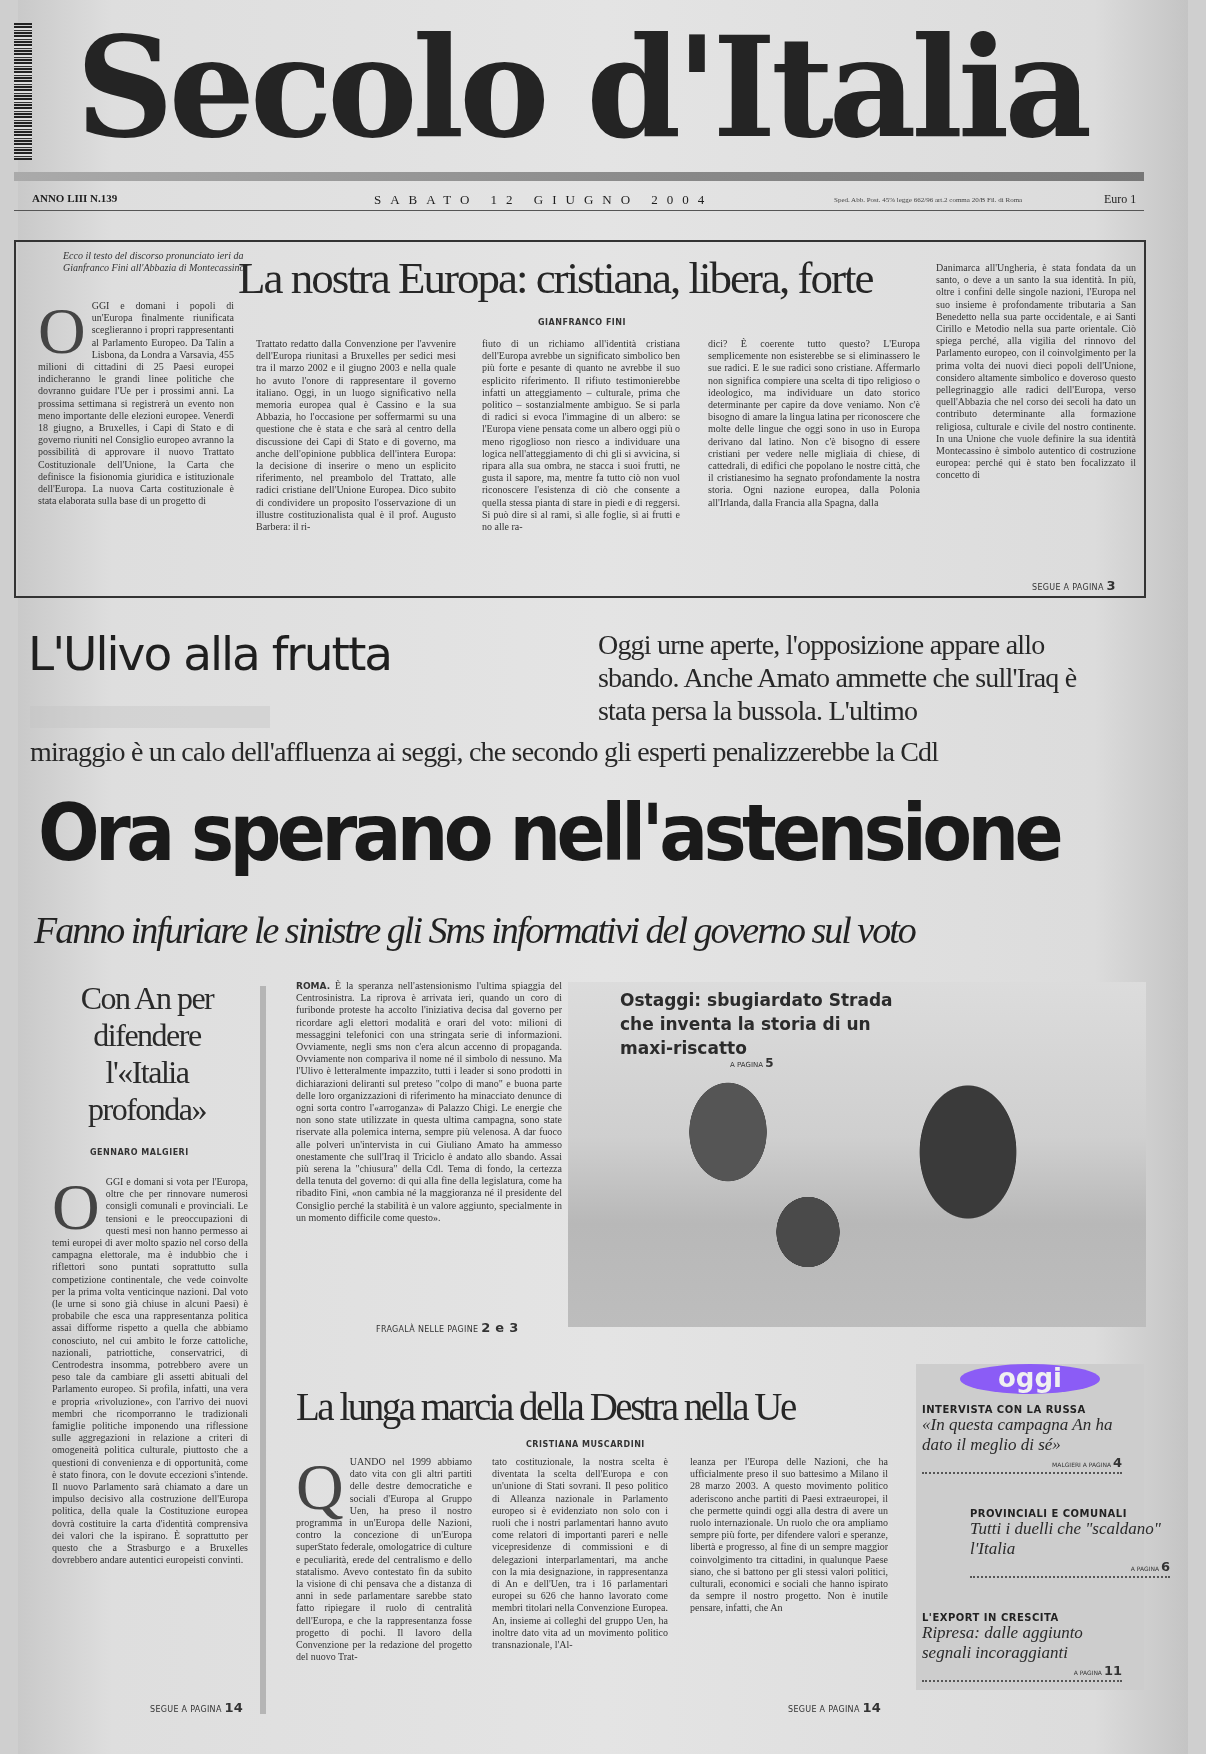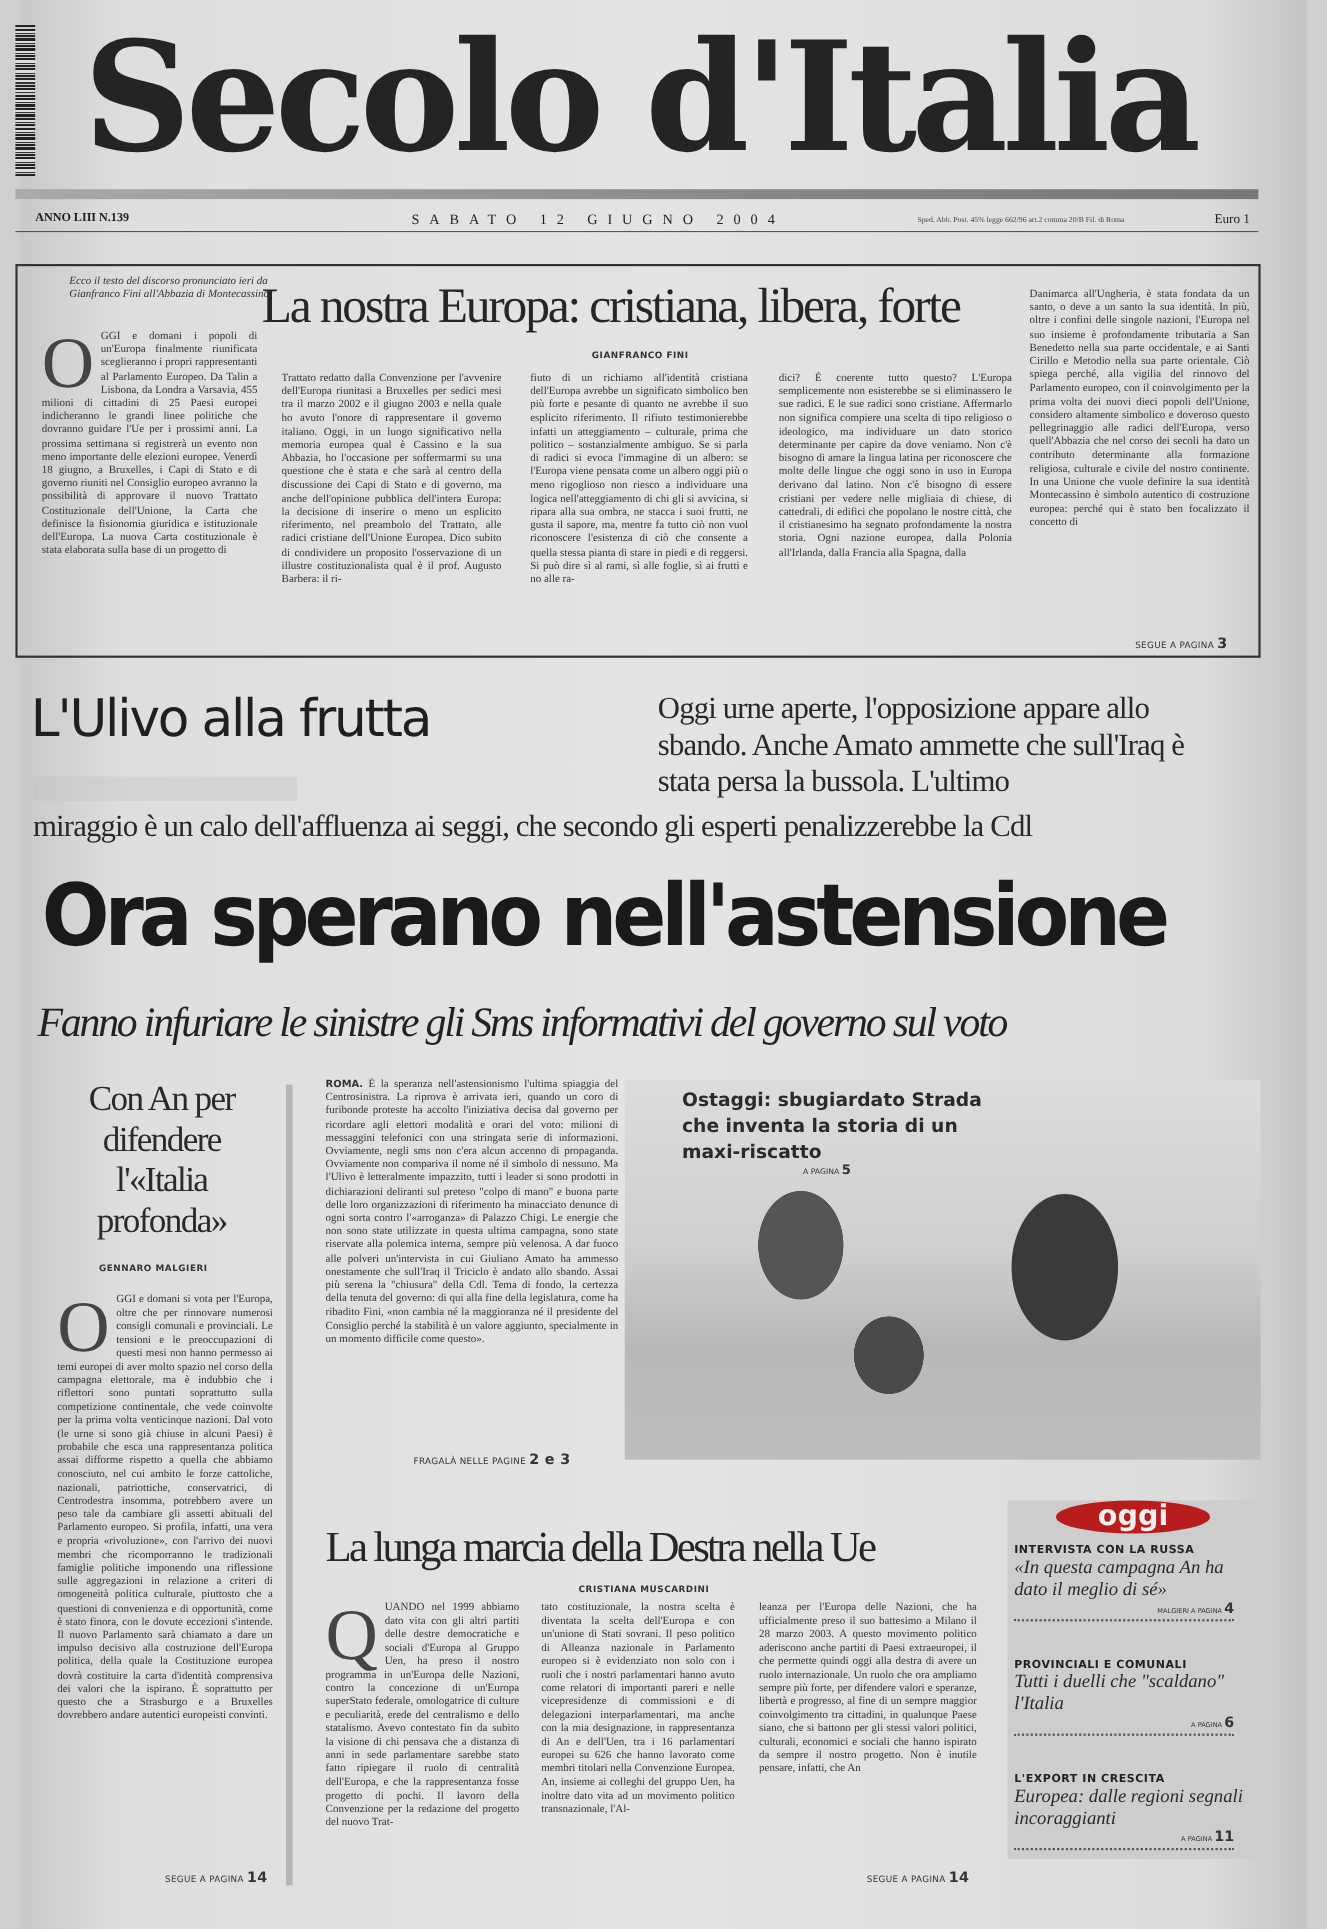--- a/index.html
+++ b/index.html
@@ -45,21 +45,21 @@
      background:radial-gradient(ellipse 80px 110px at 400px 170px,#3a3a3a 0 60%,transparent 61%),
                 radial-gradient(ellipse 55px 70px at 160px 150px,#555 0 70%,transparent 71%),
                 radial-gradient(ellipse 45px 50px at 240px 250px,#4a4a4a 0 70%,transparent 71%),
                 linear-gradient(180deg,#dcdcdc 0%,#cfcfcf 45%,#b8b8b8 70%,#bdbdbd 100%); }
   .photo-cap { left:572px; top:988px; font-family:"DejaVu Sans", sans-serif; font-weight:bold; font-size:17px; line-height:24px; color:#2b2b2b;margin-left:48px; }
   .photo-ref { left:730px; top:1056px; font-family:"DejaVu Sans", sans-serif; font-size:7px; color:#333; }
   .photo-ref b { font-size:12px; }
   
   .ue-head { left:296px; top:1384px; font-size:39px; letter-spacing:-2.5px; color:#262626; white-space:nowrap; }
   .oggi-box { left:916px; top:1364px; width:228px; height:326px; background:#cdcdcd; }
-  .oggi-pill { left:960px; top:1364px; width:140px; height:30px; border-radius:50%; background:#b91c1c;
+  .oggi-pill { left:960px; top:1364px; width:140px; height:30px; border-radius:50%; background:#8b5cf6;
      color:#f0f0f0; font-family:"DejaVu Sans", sans-serif; font-weight:bold; font-size:26px; text-align:center; line-height:28px; }
   .oggi-sec { font-family:"DejaVu Sans", sans-serif; font-weight:bold; font-size:10px; letter-spacing:0.5px; color:#222; }
   .oggi-it { font-style:italic; font-size:17px; line-height:20px; color:#2a2a2a; }
   .oggi-ref { font-family:"DejaVu Sans", sans-serif; font-size:6px; color:#333; text-align:right; border-bottom:2px dotted #555; width:200px; padding-bottom:2px; }
   .oggi-ref b { font-size:13px; }
 </style>
 </head>
 <body>
 
 <div class="page"></div>
@@ -136,22 +136,22 @@
 </div>
 
 <div class="abs oggi-box"></div>
 <div class="abs oggi-pill">oggi</div>
 
 <div class="abs" style="left:922px;top:1404px;width:210px;">
   <div class="oggi-sec">INTERVISTA CON LA RUSSA</div>
   <div class="oggi-it">«In questa campagna An ha dato il meglio di sé»</div>
   <div class="oggi-ref"><span>MALGIERI A PAGINA</span> <b>4</b></div>
 </div>
-<div class="abs" style="left:922px;top:1508px;width:210px;">
+<div class="abs" style="left:970px;top:1508px;width:210px;">
   <div class="oggi-sec">PROVINCIALI E COMUNALI</div>
   <div class="oggi-it">Tutti i duelli che "scaldano" l'Italia</div>
   <div class="oggi-ref"><span>A PAGINA</span> <b>6</b></div>
 </div>
 <div class="abs" style="left:922px;top:1612px;width:210px;">
   <div class="oggi-sec">L'EXPORT IN CRESCITA</div>
-  <div class="oggi-it">Europea: dalle regioni segnali incoraggianti</div>
+  <div class="oggi-it">Ripresa: dalle aggiunto segnali incoraggianti</div>
   <div class="oggi-ref"><span>A PAGINA</span> <b>11</b></div>
 </div>
 
 </body></html>

